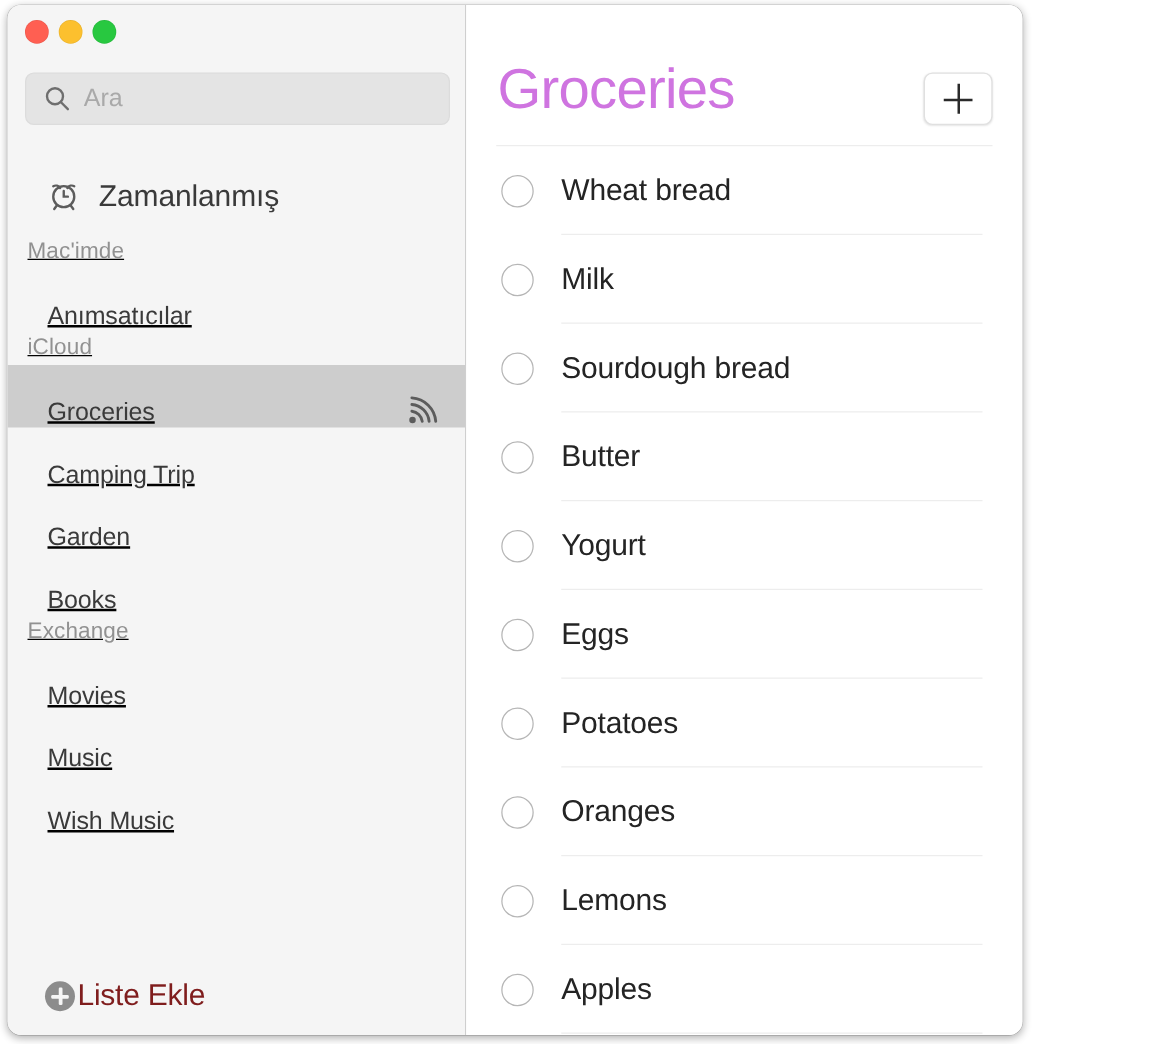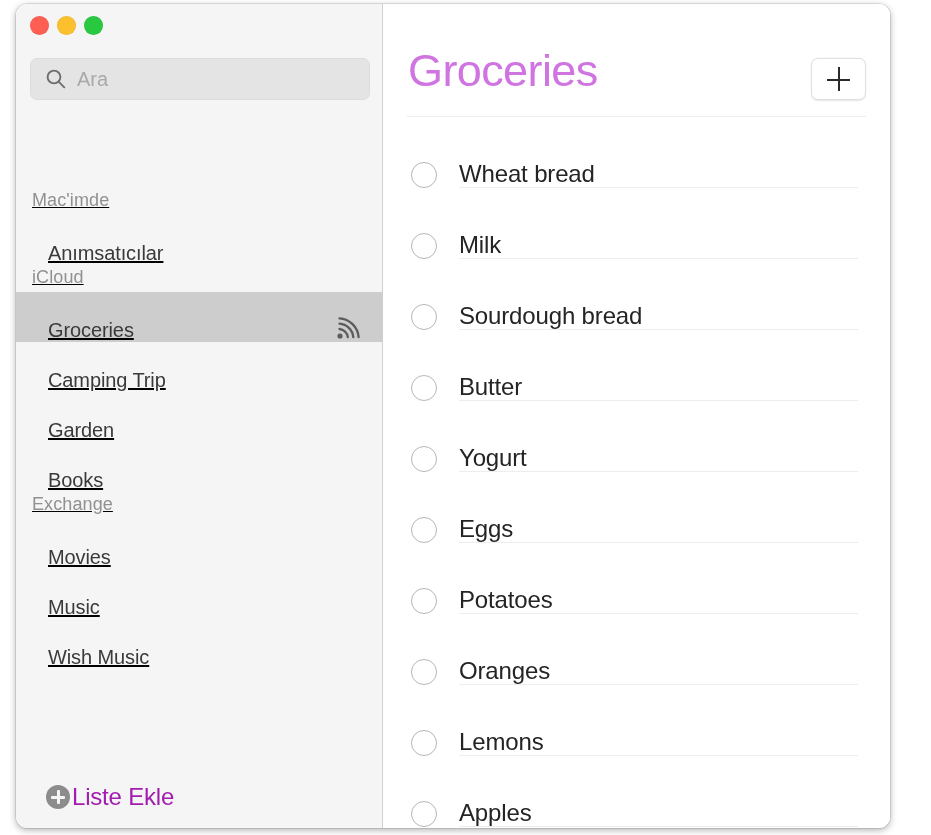--- a/index.html
+++ b/index.html
@@ -9,23 +9,23 @@
     height: 835px;
     overflow: hidden;
     background: #ffffff;
     font-family: "Liberation Sans", sans-serif;
     -webkit-font-smoothing: antialiased;
   }
 
   
   #window {
     position: absolute;
-    left: 16px;
+    left: 6px;
     top: 4px;
-    width: 874px;
+    width: 812px;
     height: 824px;
     border-radius: 11px;
     background: #ffffff;
     box-shadow: 0 2px 7px rgba(0,0,0,0.32), 0 0 0 0.5px rgba(0,0,0,0.18);
     overflow: hidden;
     display: flex;
   }
 
   
   #sidebar {
@@ -146,21 +146,21 @@
   #add-list-row .plus-circle::after {
     content: "";
     position: absolute;
     background: #f5f5f5;
     border-radius: 1px;
   }
   #add-list-row .plus-circle::before { left: 5px; right: 5px; top: 11px; height: 2.5px; }
   #add-list-row .plus-circle::after  { top: 5px; bottom: 5px; left: 11px; width: 2.5px; }
   #add-list-row .lbl {
     font-size: 24px;
-    color: #a21caf;
+    color: #7f1d1d;
     margin-left: 2px;
     letter-spacing: -0.2px;
   }
 
   
   #main {
     flex: 1 1 auto;
     height: 100%;
     background: #ffffff;
     position: relative;
@@ -213,21 +213,21 @@
 
   #items {
     position: absolute;
     left: 0; right: 0;
     top: 113px;
     bottom: 0;
   }
   .item-row {
     height: 71px;
     display: flex;
-    align-items: flex-end;
+    align-items: center;
     position: relative;
     padding-left: 28px;
   }
   .item-circle {
     width: 26px; height: 26px;
     border-radius: 50%;
     border: 1.7px solid #b6b6b6;
     background: #fff;
     flex: 0 0 26px;
     cursor: default;
@@ -266,20 +266,35 @@
         <span>
           <svg width="22" height="22" viewBox="0 0 22 22">
             <circle cx="9" cy="9" r="6.4" fill="none" stroke="#6e6e6e" stroke-width="1.9"></circle>
             <line x1="13.6" y1="13.6" x2="19.3" y2="19.3" stroke="#6e6e6e" stroke-width="1.9" stroke-linecap="round"></line>
           </svg>
         </span>
         <input id="search-input" type="text" placeholder="Ara" style="">
       </div>
     </div>
 
+    <div id="scheduled-row">
+      <span>
+        <svg width="30" height="30" viewBox="0 0 30 30">
+          <g fill="none" stroke="#5c5c5c" stroke-width="1.9" stroke-linecap="round">
+            <circle cx="15" cy="16.3" r="8.4"></circle>
+            <path d="M6.6 8.0 A4.1 4.1 0 0 1 12.1 9.4"></path>
+            <path d="M23.4 8.0 A4.1 4.1 0 0 0 17.9 9.4"></path>
+            <path d="M15 11.8 L15 16.3 L18.3 16.3"></path>
+            <path d="M9.3 23.6 L7.4 26.2"></path>
+            <path d="M20.7 23.6 L22.6 26.2"></path>
+          </g>
+        </svg>
+      </span>
+      <span class="lbl">Zamanlanmış</span>
+    </div>
 
     <div id="nav-scroll">
         <div class="group-block">
           <div class="group-header m1">Mac'imde</div>
           <div class="nav-row">
             <span>Anımsatıcılar</span>
           </div>
         </div>
         <div class="group-block">
           <div class="group-header m1">iCloud</div>

